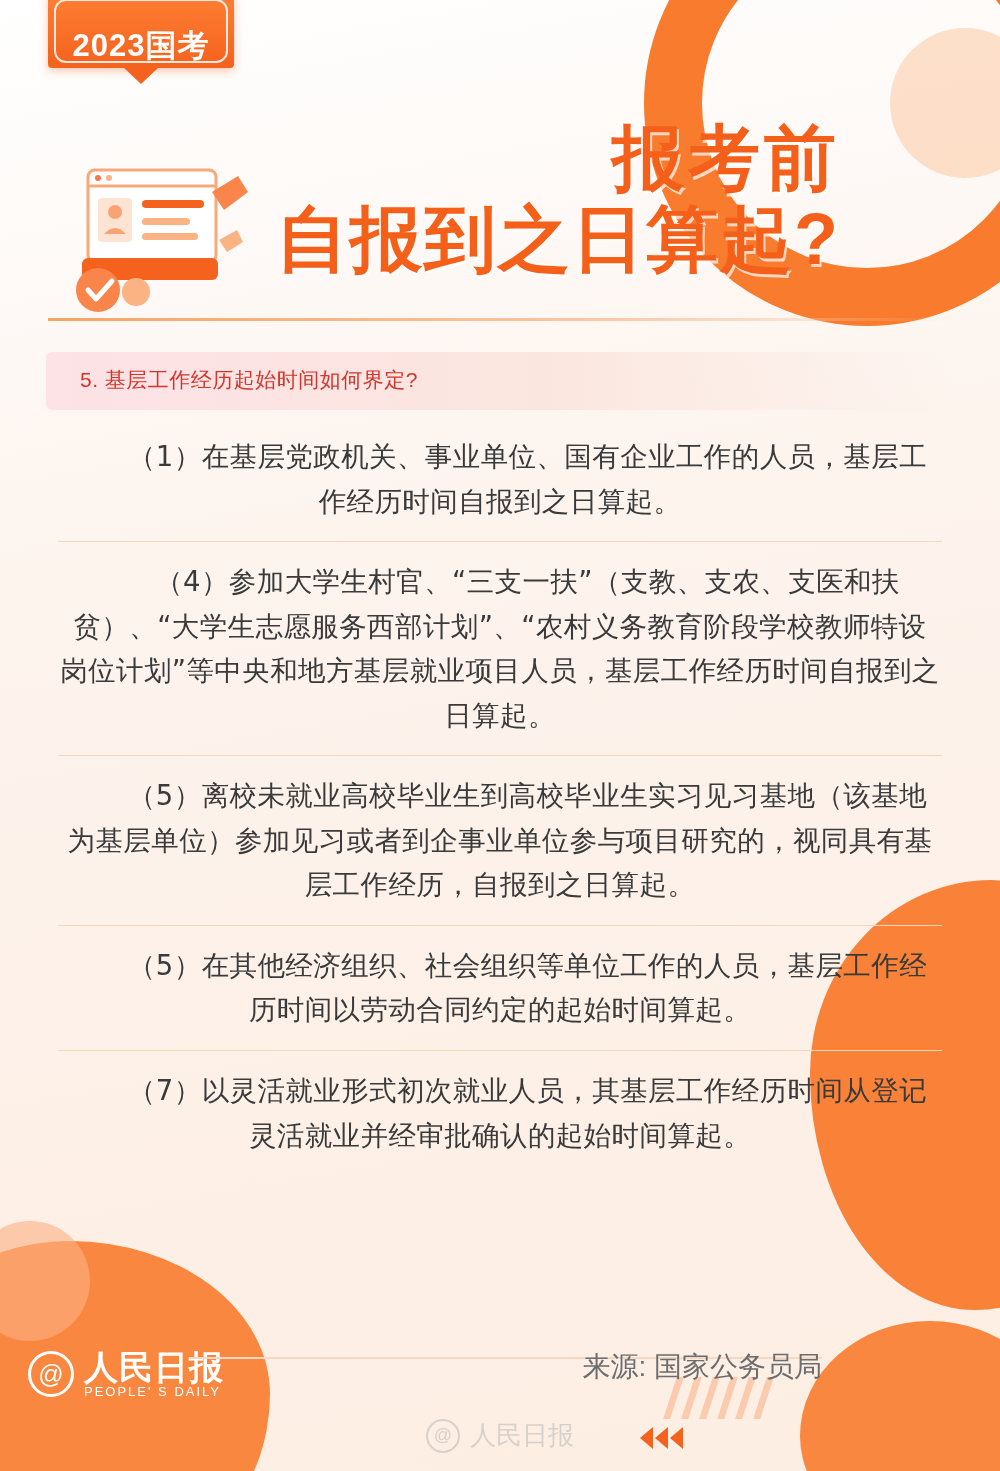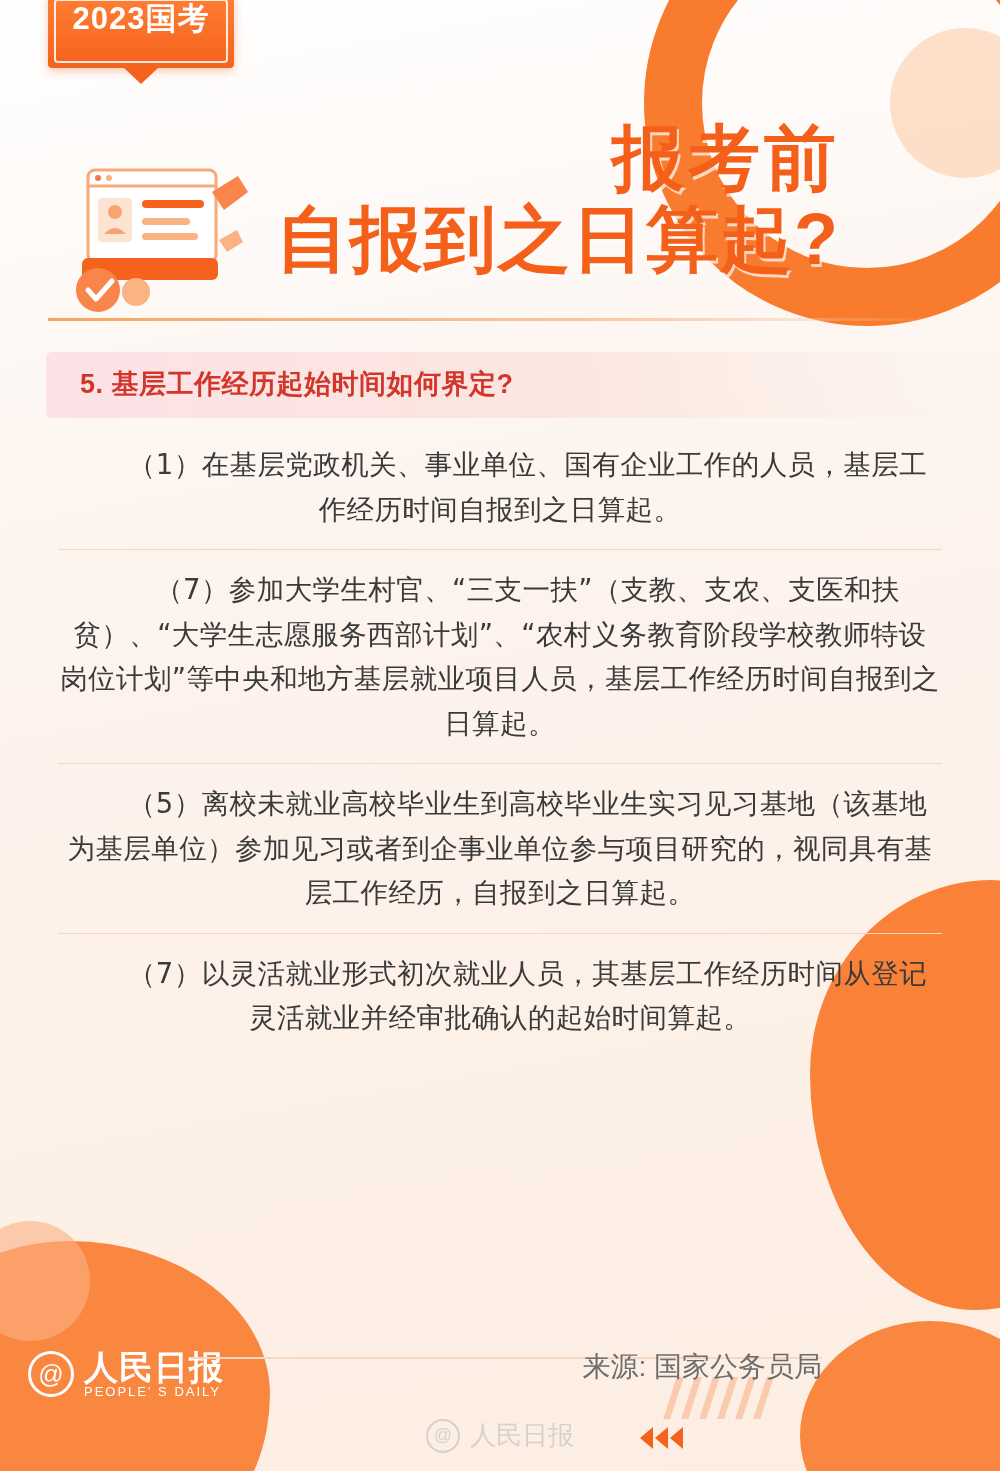--- a/index.html
+++ b/index.html
@@ -119,23 +119,23 @@
     bottom: -16px;
     margin-left: -18px;
     border-left: 18px solid transparent;
     border-right: 18px solid transparent;
     border-top: 17px solid #f4621d;
   }
   .ribbon .inner {
     position: absolute;
     inset: 5px 6px 5px 6px;
     border: 2px solid rgba(255,255,255,.85);
-    border-radius: 4px;
-    display: flex;
-    align-items: flex-start;
+    border-radius: 12px;
+    display: flex;
+    align-items: flex-end;
     justify-content: center;
   }
   .ribbon .label {
     color: #fff;
     font-size: 31px;
     font-weight: bold;
     letter-spacing: 1px;
     line-height: 1;
     margin-top: 2px;
   }
@@ -197,22 +197,22 @@
     top: 352px;
     width: 908px;
     z-index: 4;
   }
   .q-head {
     background: linear-gradient(90deg, #fde2e6 0%, #fbe6df 55%, rgba(253,238,231,0) 100%);
     border-radius: 6px;
     padding: 14px 22px 16px 34px;
   }
   .q-head .q-text {
-    font-size: 27px;
-    font-weight: bold;
+    font-size: 21px;
+    font-weight: normal;
     color: #d2352b;
     letter-spacing: .5px;
   }
 
   .items {
     margin-top: 6px;
     text-align: center;
   }
   .item {
     padding: 18px 14px 18px 14px;
@@ -396,24 +396,27 @@
   <div class="card">
     <div class="q-head">
       <div class="q-text">5. 基层工作经历起始时间如何界定?</div>
     </div>
 
     <div class="items">
       <div class="item">
         <p>（1）在基层党政机关、事业单位、国有企业工作的人员，基层工作经历时间自报到之日算起。</p>
       </div>
       <div class="item">
-        <p>（7）参加大学生村官、“三支一扶”（支教、支农、支医和扶贫）、“大学生志愿服务西部计划”、“农村义务教育阶段学校教师特设岗位计划”等中央和地方基层就业项目人员，基层工作经历时间自报到之日算起。</p>
+        <p>（4）参加大学生村官、“三支一扶”（支教、支农、支医和扶贫）、“大学生志愿服务西部计划”、“农村义务教育阶段学校教师特设岗位计划”等中央和地方基层就业项目人员，基层工作经历时间自报到之日算起。</p>
       </div>
       <div class="item">
         <p>（5）离校未就业高校毕业生到高校毕业生实习见习基地（该基地为基层单位）参加见习或者到企事业单位参与项目研究的，视同具有基层工作经历，自报到之日算起。</p>
+      </div>
+      <div class="item">
+        <p>（5）在其他经济组织、社会组织等单位工作的人员，基层工作经历时间以劳动合同约定的起始时间算起。</p>
       </div>
       <div class="item">
         <p>（7）以灵活就业形式初次就业人员，其基层工作经历时间从登记灵活就业并经审批确认的起始时间算起。</p>
       </div>
     </div>
   </div>
 
   <div class="footer">
     <div class="logo">
       <div class="at">@</div>

